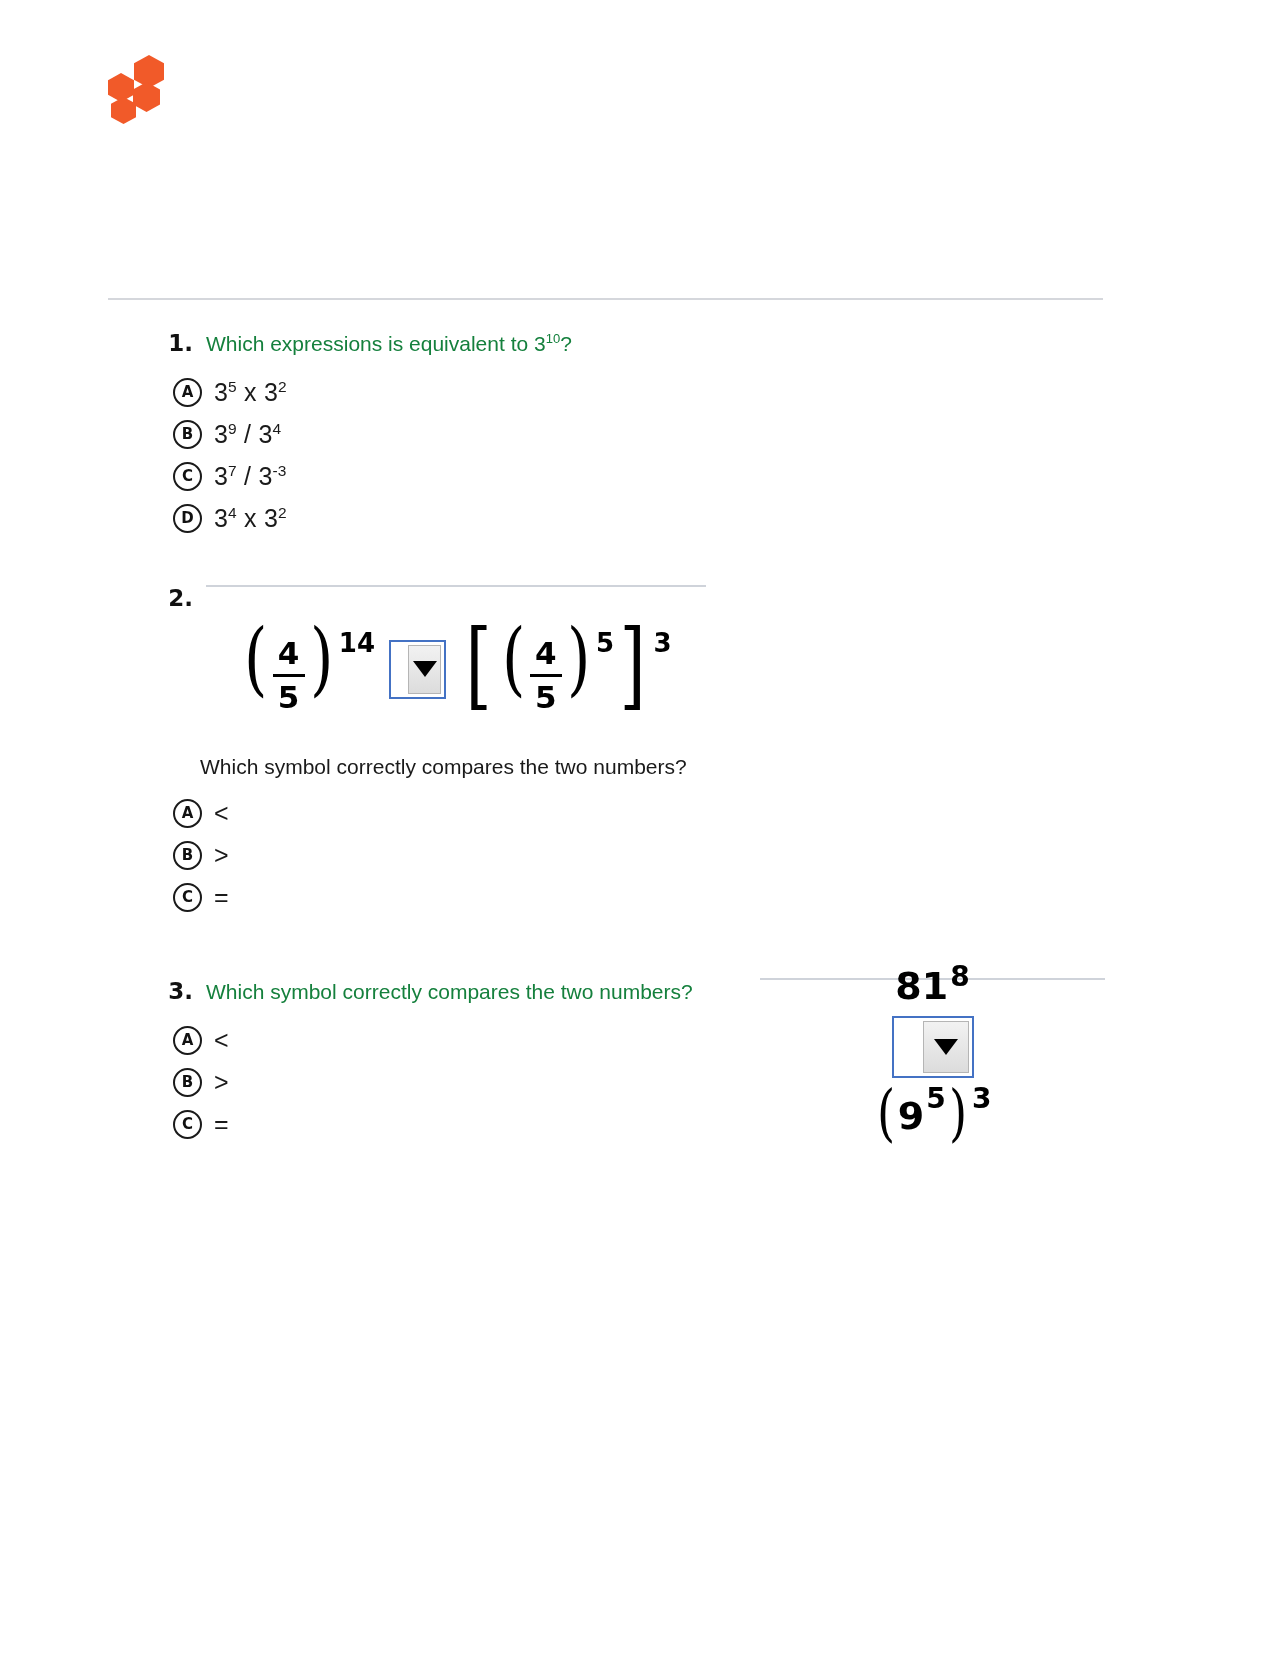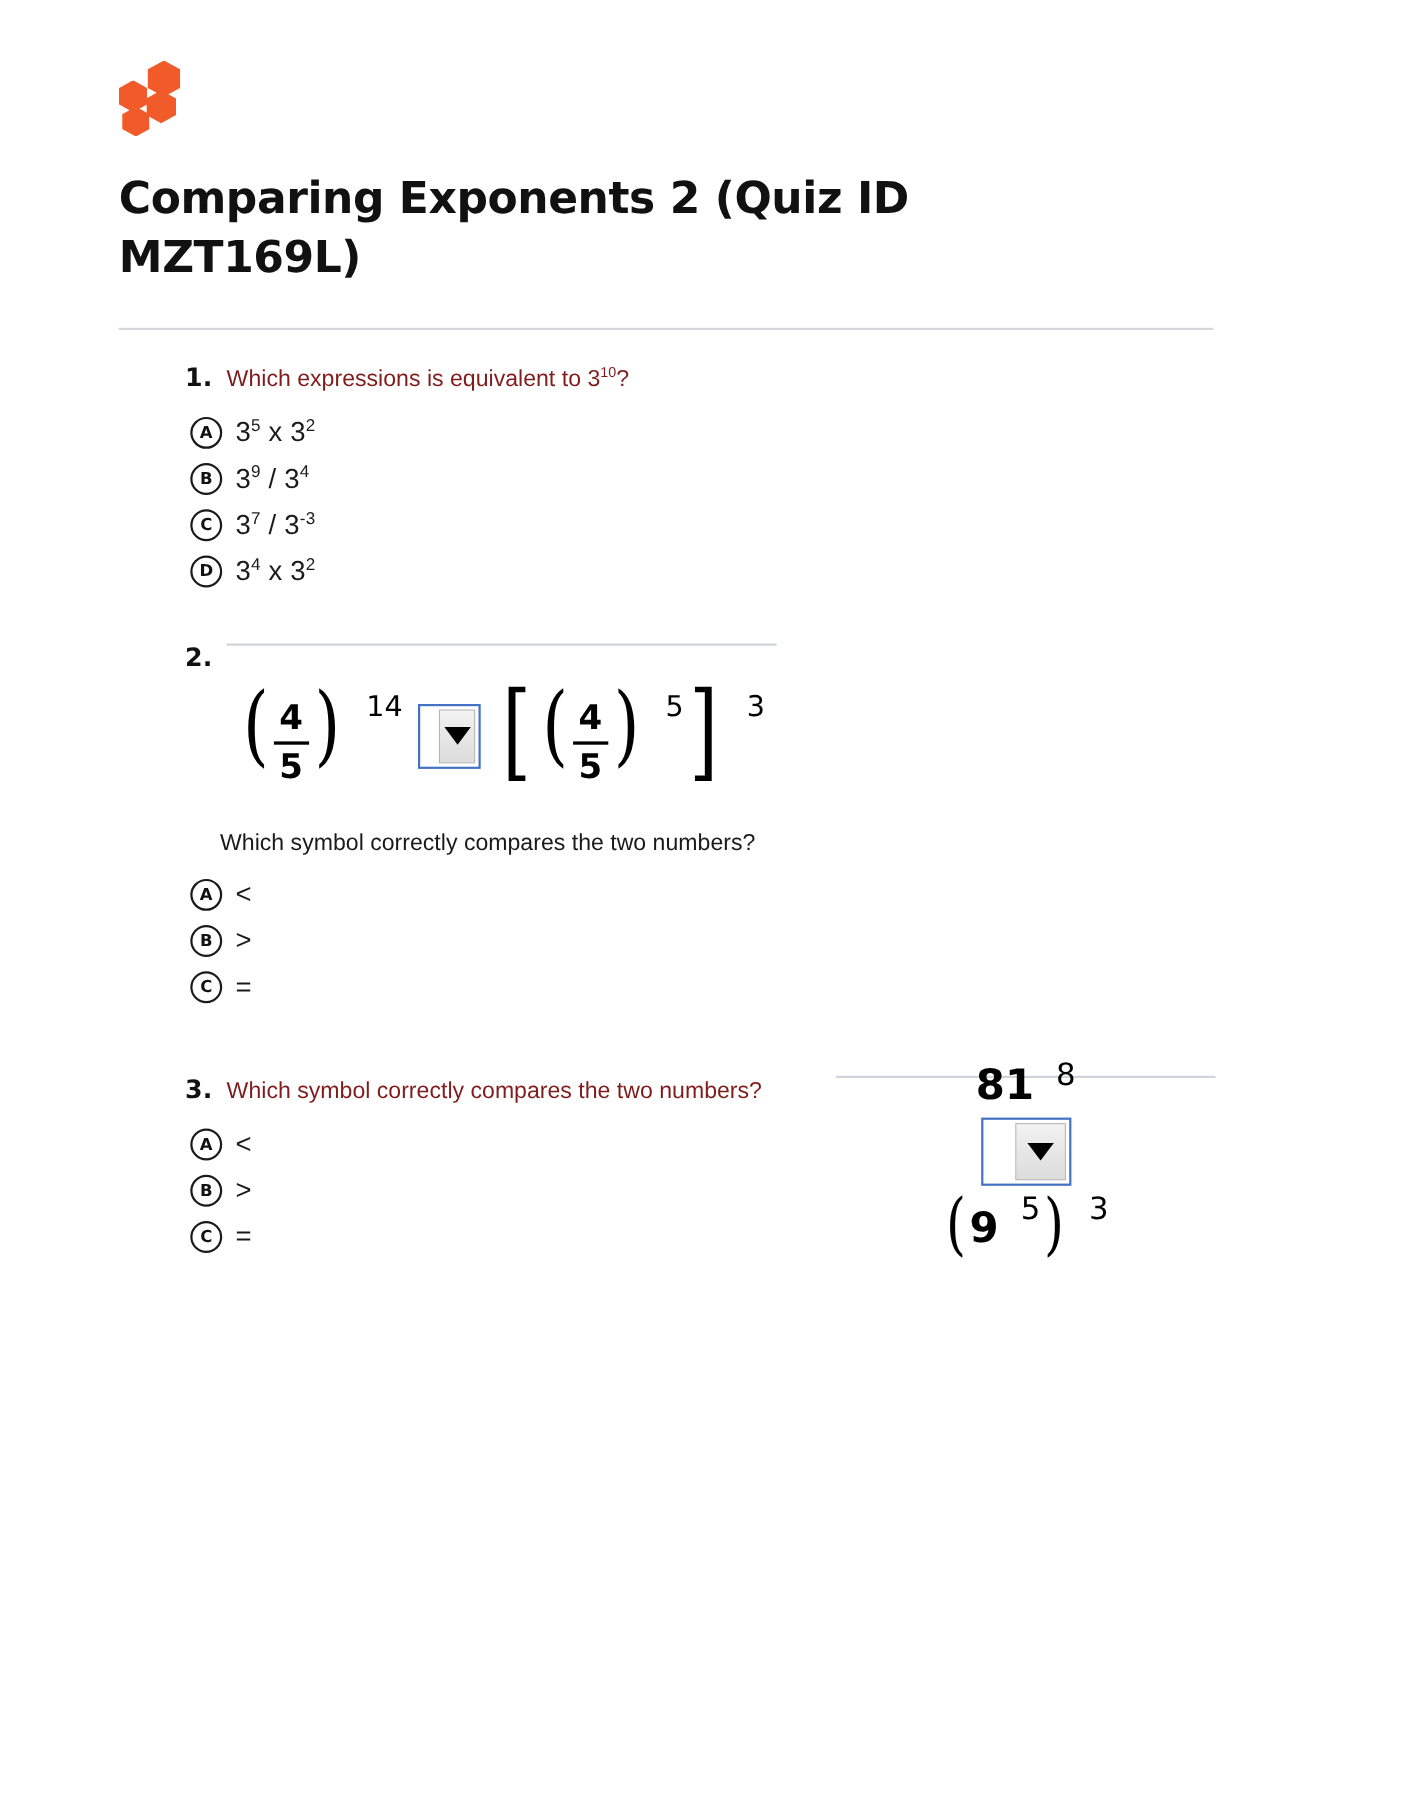--- a/index.html
+++ b/index.html
@@ -138,21 +138,21 @@
   .q-num {
     font-size: 23px;
     font-weight: 700;
     color: #111;
     font-family: "DejaVu Sans", sans-serif;
     min-width: 28px;
     text-align: right;
   }
   .q-text {
     font-size: 21px;
-    color: #7f1d1d;
+    color: #15803d;
     line-height: 1.35;
   }
 
   .choices {
     margin-top: 13px;
   }
   .choice {
     display: flex;
     align-items: center;
     gap: 12px;
@@ -230,23 +230,23 @@
     padding: 12px 1px 0 1px;
   }
   .frac .bar {
     width: 32px;
     height: 3px;
     background: #000;
     margin: 3px 0;
   }
   .sup-out {
     font-size: 26px;
-    font-weight: 400;
-    font-family: "DejaVu Sans", sans-serif;
-    margin-left: 20px;
+    font-weight: 700;
+    font-family: "DejaVu Sans", sans-serif;
+    margin-left: 2px;
     margin-top: 4px;
   }
 
   .bracket {
     font-size: 96px;
     line-height: 0.85;
     font-weight: 300;
     font-family: "DejaVu Serif", serif;
     transform: scaleX(0.7);
     color: #000;
@@ -320,21 +320,20 @@
 
     <div class="logo-row">
       <div class="logo-mark">
         <div class="hex h1"></div>
         <div class="hex h2"></div>
         <div class="hex h3"></div>
         <div class="hex h4"></div>
       </div>
     </div>
 
-    <div class="quiz-title">Comparing Exponents 2 (Quiz ID MZT169L)</div>
 
   </div>
 
   <div class="header-rule"></div>
 
   <div class="question" id="q1">
     <div class="q-head">
       <div class="q-num">1.</div>
       <div class="q-text">
         <span>Which expressions is equivalent to 3</span><sup>10</sup><span>?</span>

